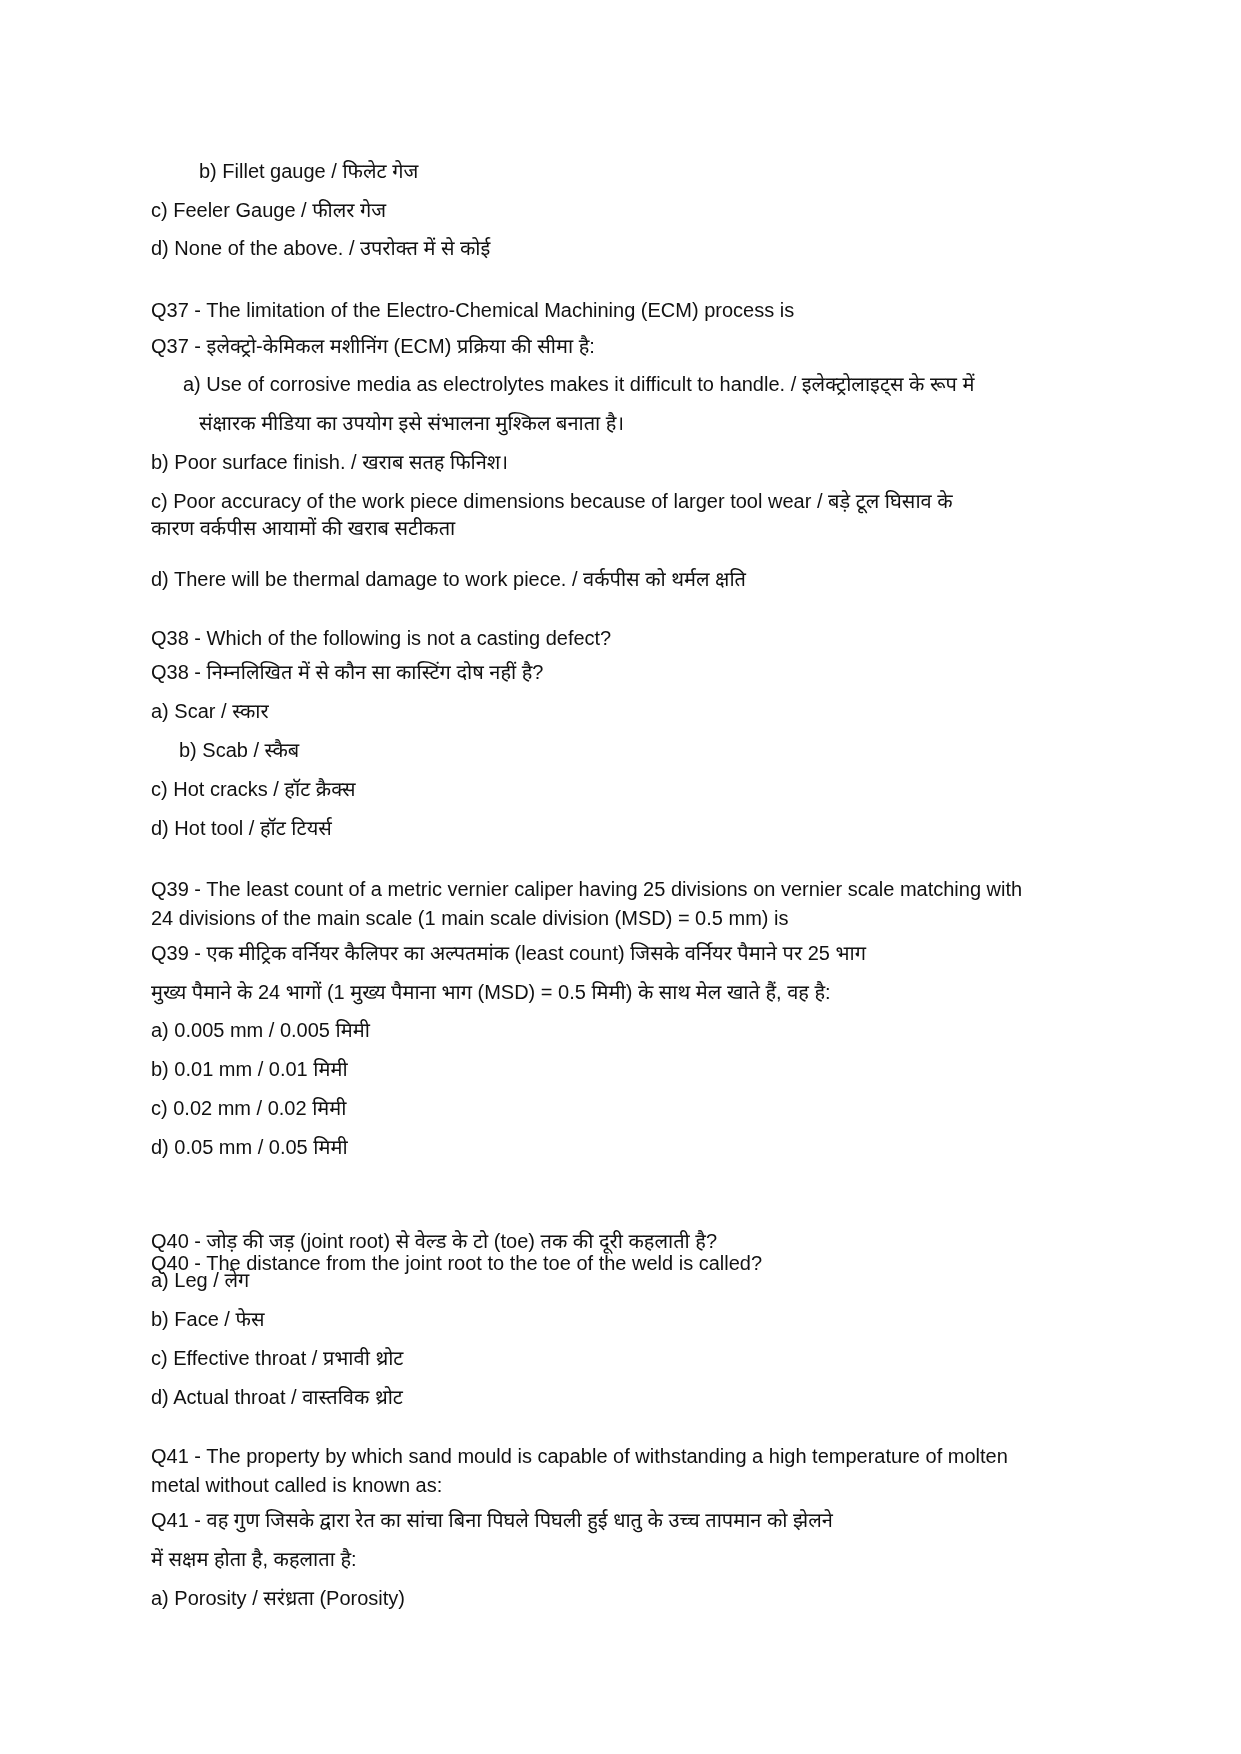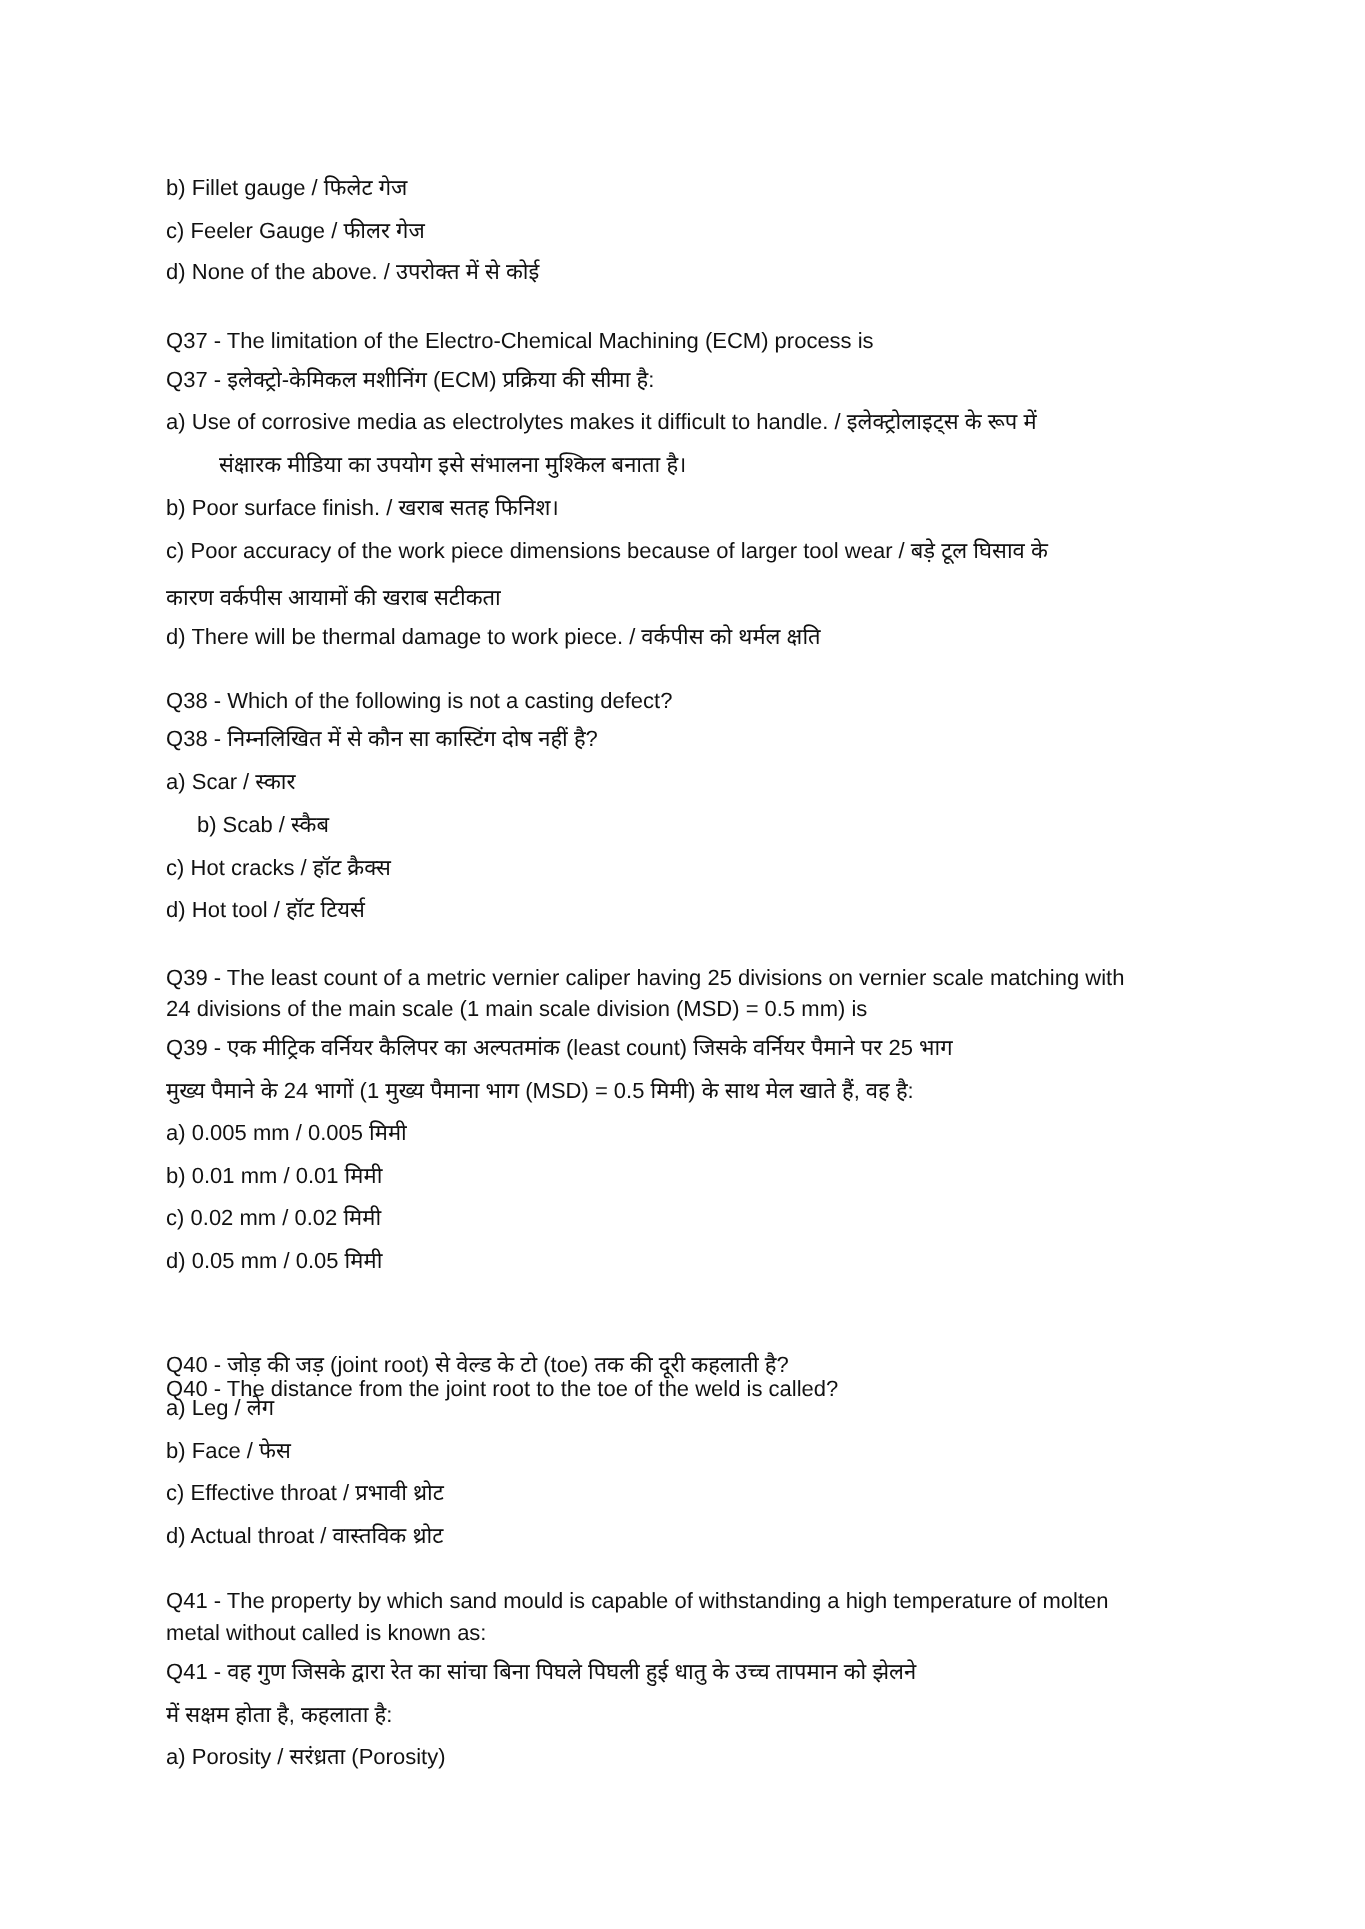--- a/index.html
+++ b/index.html
@@ -4,30 +4,30 @@
 <style>
   html, body { margin:0; padding:0; background:#ffffff; }
   body { width:1241px; height:1754px; position:relative; overflow:hidden;
          font-family:"Liberation Sans", "DejaVu Sans", sans-serif; color:#111; }
   .line { position:absolute; left:151px; white-space:nowrap; font-size:20px; line-height:26px; }
 </style>
 </head>
 <body>
 
 <div id="page">
-    <div class="line" style="top: 158px;">b) Fillet gauge / फिलेट  गेज</div>
+    <div class="line" style="top: 158px; margin-left: 48px;">b) Fillet gauge / फिलेट  गेज</div>
     <div class="line" style="top: 197px;">c) Feeler Gauge / फीलर  गेज</div>
     <div class="line" style="top: 235px;">d) None of the above. / उपरोक्त  में  से  कोई</div>
     <div class="line" style="top: 297px;">Q37 - The limitation of the Electro-Chemical Machining (ECM) process is</div>
     <div class="line" style="top: 333px;">Q37 - इलेक्ट्रो-केमिकल  मशीनिंग  (ECM) प्रक्रिया  की  सीमा  है:</div>
-    <div class="line" style="top: 371px;">a) Use of corrosive media as electrolytes makes it difficult to handle. / इलेक्ट्रोलाइट्स  के  रूप  में</div>
+    <div class="line" style="top: 371px; margin-left: 32px;">a) Use of corrosive media as electrolytes makes it difficult to handle. / इलेक्ट्रोलाइट्स  के  रूप  में</div>
     <div class="line" style="top: 410px; margin-left: 48px;">संक्षारक  मीडिया  का  उपयोग  इसे  संभालना  मुश्किल  बनाता  है।</div>
     <div class="line" style="top: 449px;">b) Poor surface finish. / खराब  सतह  फिनिश।</div>
     <div class="line" style="top: 488px;">c) Poor accuracy of the work piece dimensions because of larger tool wear / बड़े  टूल  घिसाव  के</div>
-    <div class="line" style="top: 531px;">कारण  वर्कपीस  आयामों  की  खराब  सटीकता</div>
+    <div class="line" style="top: 515px;">कारण  वर्कपीस  आयामों  की  खराब  सटीकता</div>
     <div class="line" style="top: 566px;">d) There will be thermal damage to work piece. / वर्कपीस  को  थर्मल  क्षति</div>
     <div class="line" style="top: 625px;">Q38 - Which of the following is not a casting defect?</div>
     <div class="line" style="top: 659px;">Q38 - निम्नलिखित  में  से  कौन  सा  कास्टिंग  दोष  नहीं  है?</div>
     <div class="line" style="top: 698px;">a) Scar / स्कार</div>
     <div class="line" style="top: 737px; margin-left: 28px;">b) Scab / स्कैब</div>
     <div class="line" style="top: 776px;">c) Hot cracks / हॉट  क्रैक्स</div>
     <div class="line" style="top: 815px;">d) Hot tool / हॉट  टियर्स</div>
     <div class="line" style="top: 876px;">Q39 - The least count of a metric vernier caliper having 25 divisions on vernier scale matching with</div>
     <div class="line" style="top: 905px;">24 divisions of the main scale (1 main scale division (MSD) = 0.5 mm) is</div>
     <div class="line" style="top: 940px;">Q39 - एक  मीट्रिक  वर्नियर  कैलिपर  का  अल्पतमांक  (least count) जिसके  वर्नियर  पैमाने  पर  25  भाग</div>

